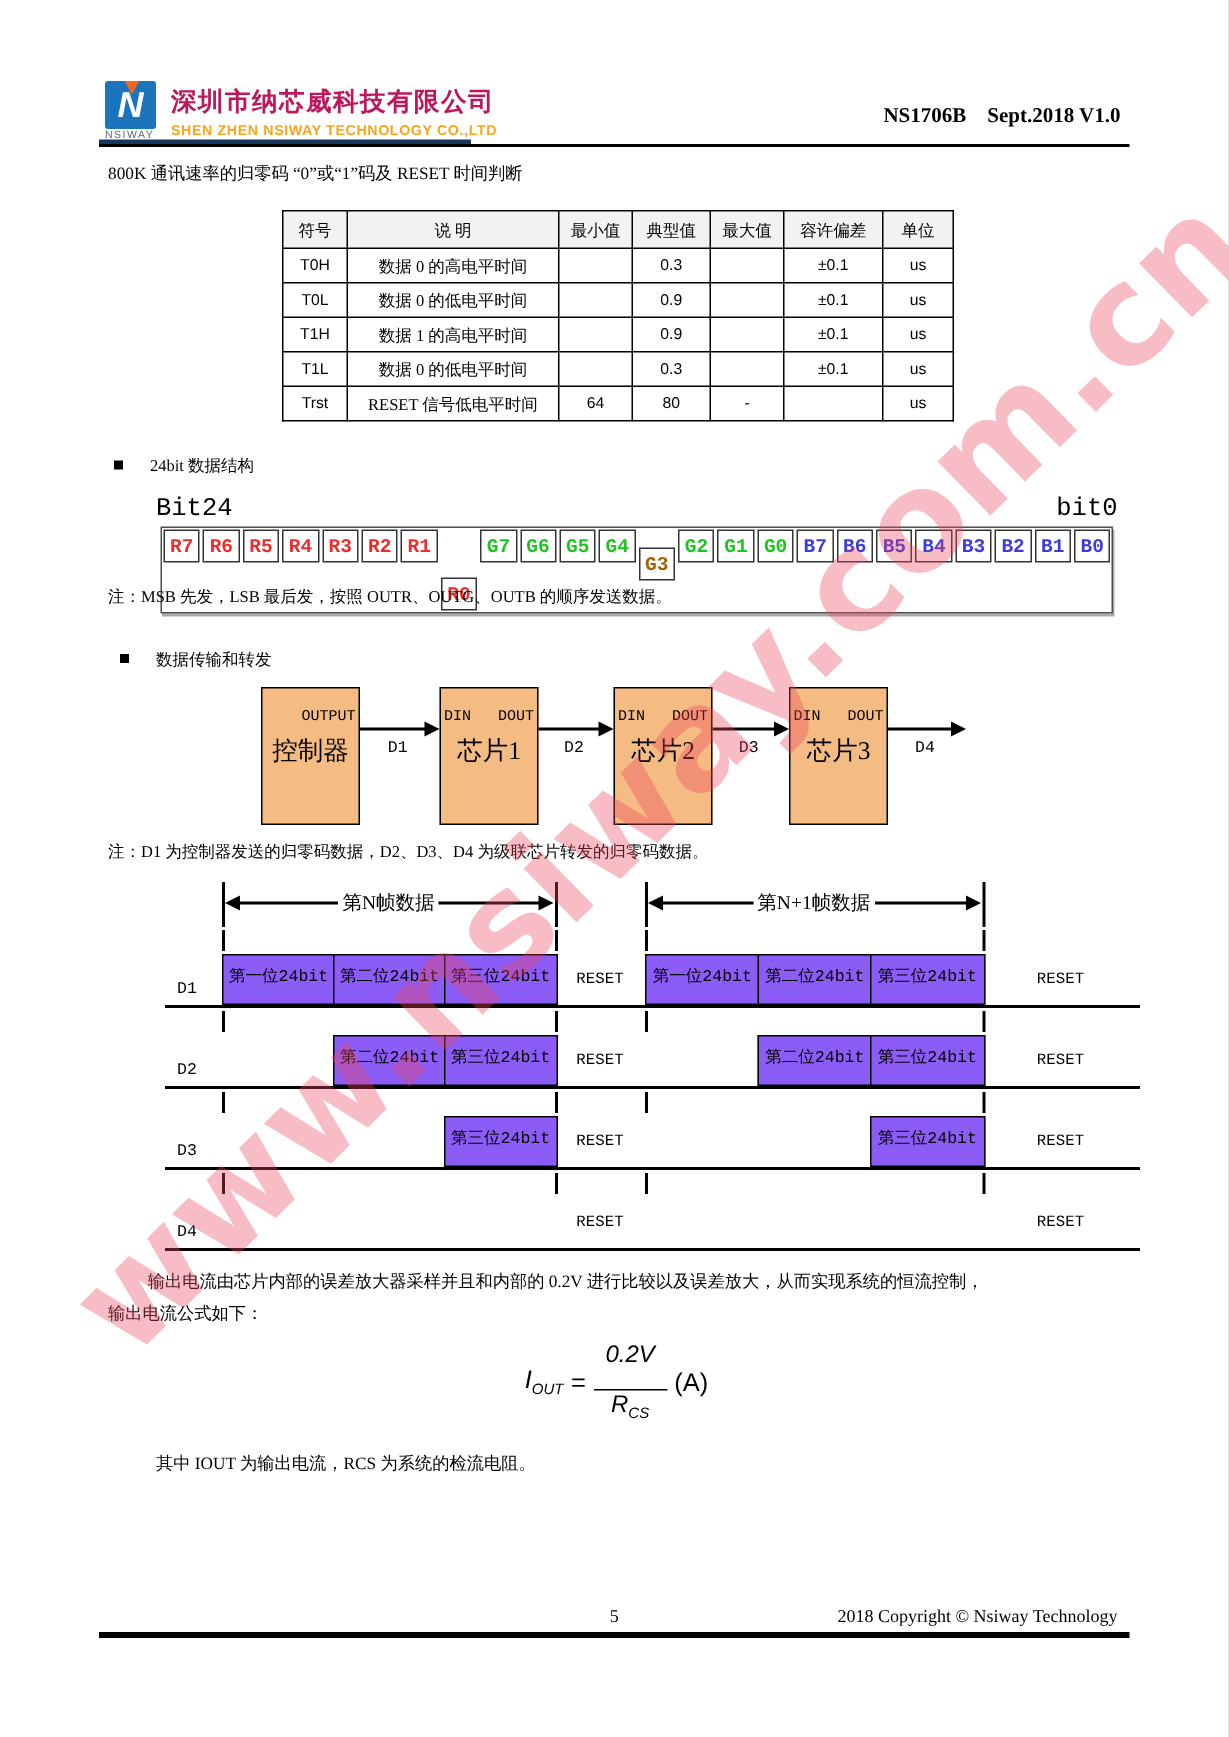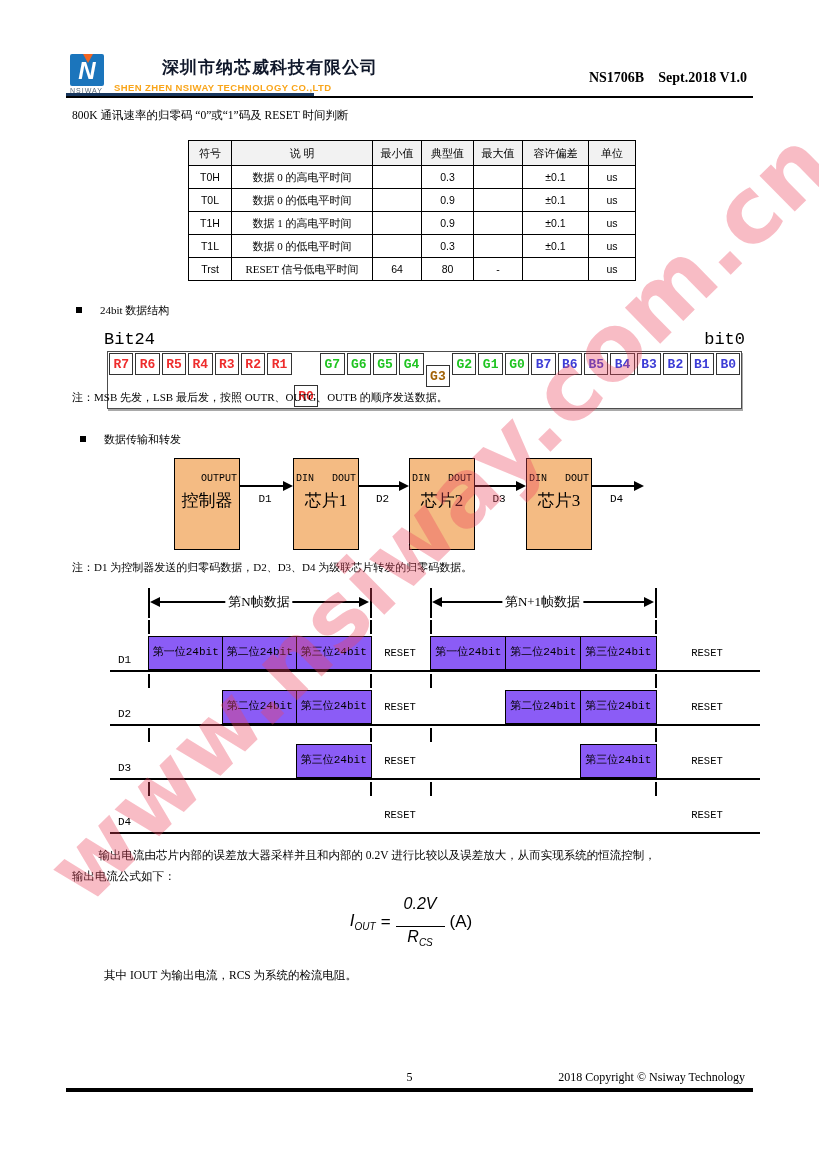--- a/index.html
+++ b/index.html
@@ -10,21 +10,21 @@
   }
   
   .logo-block{ position:absolute; left:70px; top:54px; width:44px; }
   .logo-square{ position:relative; width:34px; height:32px; background:#1b75bc; border-radius:2px; }
   .logo-n{ position:absolute; left:0; top:2px; width:34px; height:30px; color:#fff;
            font:italic bold 24px "Liberation Sans", sans-serif; text-align:center; line-height:30px;}
   .logo-tri{ position:absolute; left:13px; top:0; width:0; height:0;
              border-left:5px solid transparent; border-right:5px solid transparent; border-top:9px solid #f26522;}
   .logo-word{ font:7px "Liberation Sans", sans-serif; color:#5a6b7a; letter-spacing:1px; margin-top:1px;}
   .company{ position:absolute; left:114px; top:56px; }
-  .company-cn{ font:bold 17px "Liberation Sans", sans-serif; color:#0f172a; letter-spacing:1px;margin-left:48px;}
+  .company-cn{ font:bold 17px "Liberation Sans", sans-serif; color:#be185d; letter-spacing:1px;}
   .company-en{ font:bold 9.5px "Liberation Sans", sans-serif; color:#f9a51a; letter-spacing:.4px; margin-top:3px;}
   .doc-ref{ position:absolute; right:72px; top:70px; font:bold 14px "Liberation Serif", serif; }
   .doc-ref span{ margin-left:14px; }
   .logo-bar{ position:absolute; left:66px; top:93px; width:248px; height:5px; background:#17365d; }
   .header-rule{ position:absolute; left:66px; top:96px; width:687px; height:2px; background:#000; }
   
   .intro{ position:absolute; left:72px; top:108px; font-size:11.5px; }
   
   table.spec{ position:absolute; left:188px; top:140px; border-collapse:collapse; }
   table.spec th, table.spec td{ border:1px solid #000; font-size:11px; text-align:center; height:23px; padding:0 3px;}

